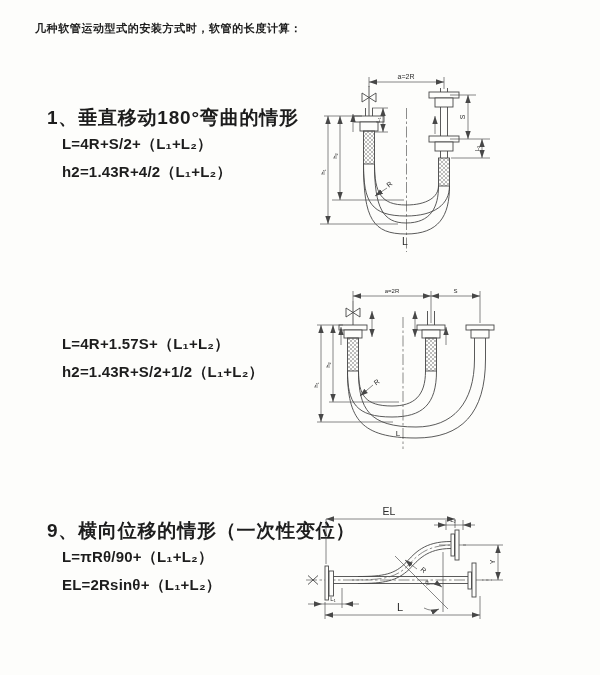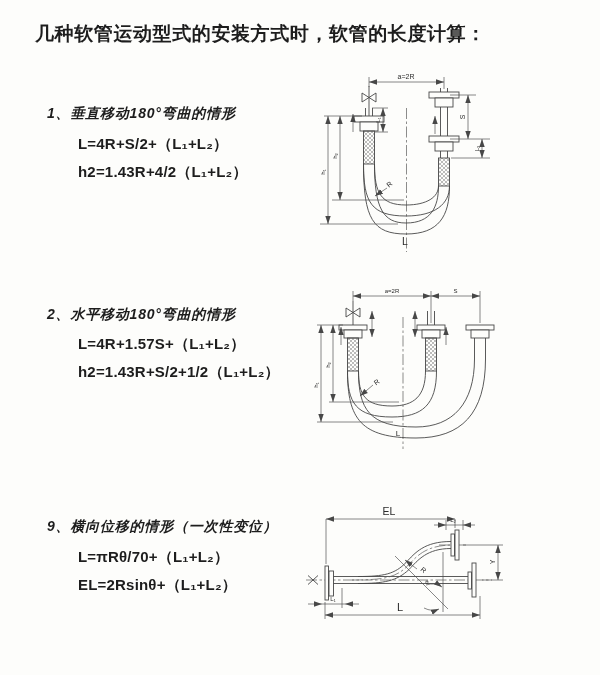--- a/index.html
+++ b/index.html
@@ -1,20 +1,20 @@
 <!DOCTYPE html>
 <html><head>
 <meta charset="utf-8">
 <style>
   html,body{margin:0;padding:0;background:#e9e9e7;}
   .page{position:relative;width:600px;height:675px;background:#fdfdfb;
         font-family:"Liberation Sans","DejaVu Sans",sans-serif;color:#1d1d1d;overflow:hidden;}
-  .title{position:absolute;left:35px;top:21px;font-size:19px;font-weight:700;letter-spacing:.6px;}
-  .sec-heading{position:absolute;left:47px;font-size:14px;font-weight:700;letter-spacing:.8px;font-style:italic;}
-  .formulas{position:absolute;left:78px;font-size:15px;font-weight:700;letter-spacing:.2px;line-height:27.5px;white-space:nowrap;}
+  .title{position:absolute;left:35px;top:21px;font-size:11px;font-weight:700;letter-spacing:.6px;}
+  .sec-heading{position:absolute;left:47px;font-size:19px;font-weight:700;letter-spacing:.8px;}
+  .formulas{position:absolute;left:62px;font-size:15px;font-weight:700;letter-spacing:.2px;line-height:27.5px;white-space:nowrap;}
   svg.diagram{position:absolute;overflow:visible;}
   svg text{font-family:"Liberation Sans","DejaVu Sans",sans-serif;fill:#2b2b2b;font-weight:400;}
   .st{stroke:#474747;stroke-width:.9;fill:none;}
   .dim{stroke:#474747;stroke-width:.65;fill:none;}
   .cl{stroke:#5a5a5a;stroke-width:.7;fill:none;stroke-dasharray:11 2.5 2.5 2.5;}
   .braidrect{fill:url(#braid);stroke:#474747;stroke-width:.9;}
   .flange{fill:#fdfdfb;stroke:#474747;stroke-width:.9;}
   text.dl{font-size:7px;}
   text.dls{font-size:6px;}
 </style>
@@ -114,21 +114,20 @@
       <line x1="146" y1="31" x2="172" y2="31"></line>
       <line x1="146" y1="75" x2="186" y2="75"></line>
       <line x1="147" y1="94" x2="186" y2="94"></line>
       <line x1="164" y1="31" x2="164" y2="75" marker-start="url(#ar)" marker-end="url(#ar)"></line>
       <line x1="178" y1="75" x2="178" y2="94" marker-start="url(#ar)" marker-end="url(#ar)"></line>
     </g>
     <text class="dl" x="160.5" y="53" text-anchor="middle" transform="rotate(-90 160.5 53)">S</text>
     <text class="dls" x="174.5" y="84.5" text-anchor="middle" transform="rotate(-90 174.5 84.5)">L₂</text>
   </svg>
 
-  <div class="sec-heading" style="top:306px">2、水平移动180°弯曲的情形</div>
   <div class="formulas" style="top:330px">
     <div>L=4R+1.57S+（L₁+L₂）</div>
     <div>h2=1.43R+S/2+1/2（L₁+L₂）</div>
   </div>
 
   <svg class="diagram" style="left:303px;top:281px" width="300" height="180" viewBox="0 0 300 180">
     <line class="cl" x1="100" y1="36" x2="100" y2="168"></line>
 
     <g class="dim">
       <line x1="50" y1="15" x2="128" y2="15" marker-start="url(#ar)" marker-end="url(#ar)"></line>
@@ -191,21 +190,21 @@
       <line x1="14" y1="141" x2="90" y2="141"></line>
       <line x1="30" y1="44" x2="30" y2="121" marker-start="url(#ar)" marker-end="url(#ar)"></line>
       <line x1="18" y1="44" x2="18" y2="141" marker-start="url(#ar)" marker-end="url(#ar)"></line>
     </g>
     <text class="dls" x="27" y="84" text-anchor="middle" transform="rotate(-90 27 84)">h₂</text>
     <text class="dls" x="15" y="104" text-anchor="middle" transform="rotate(-90 15 104)">h₁</text>
   </svg>
 
   <div class="sec-heading" style="top:518px">9、横向位移的情形（一次性变位）</div>
   <div class="formulas" style="top:543px">
-    <div>L=πRθ/70+（L₁+L₂）</div>
+    <div>L=πRθ/90+（L₁+L₂）</div>
     <div>EL=2Rsinθ+（L₁+L₂）</div>
   </div>
 
   <svg class="diagram" style="left:296px;top:492px" width="310" height="170" viewBox="0 0 310 170">
 
     <line class="cl" x1="10" y1="88" x2="196" y2="88"></line>
     <line class="cl" x1="143" y1="53" x2="170" y2="53"></line>
 
     <g class="st">
       <line x1="12" y1="83.5" x2="22" y2="92.5"></line>

